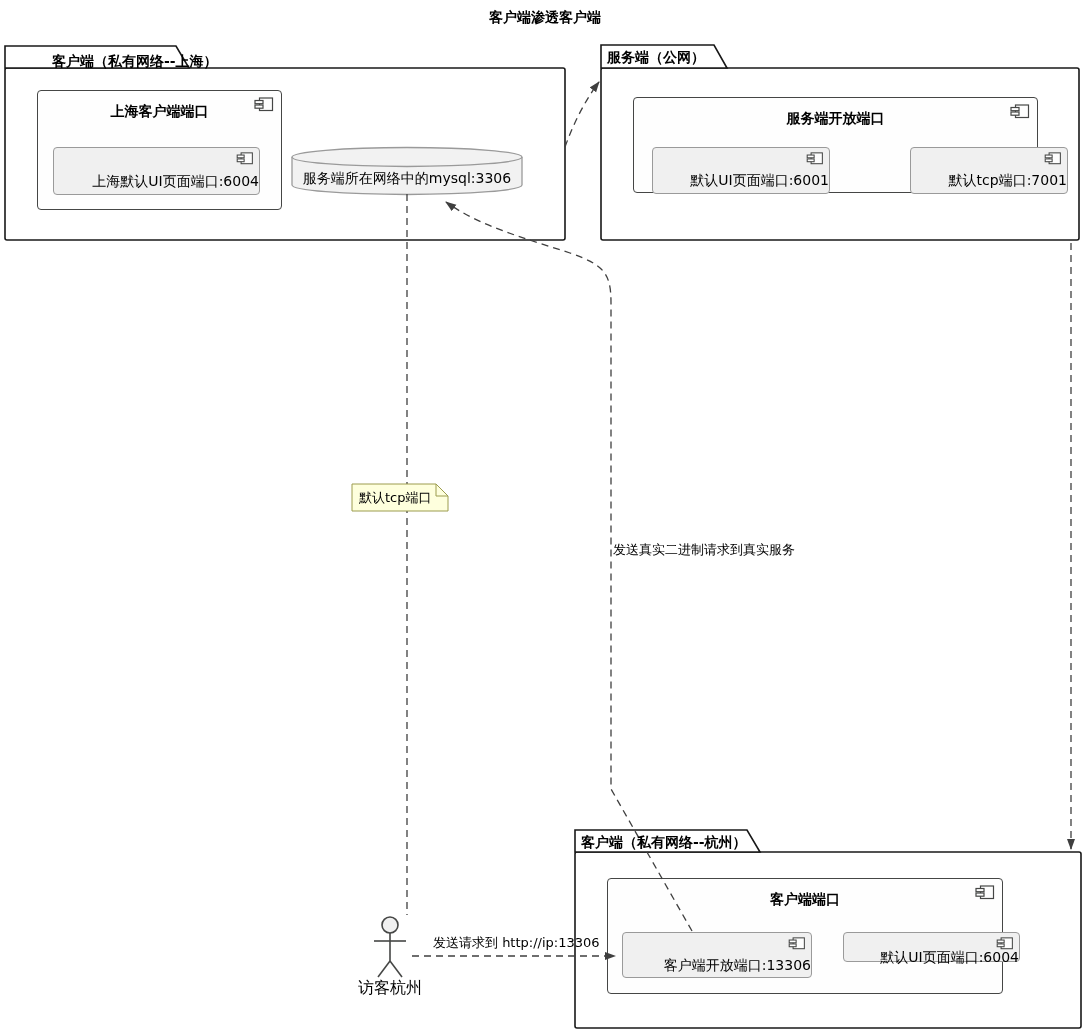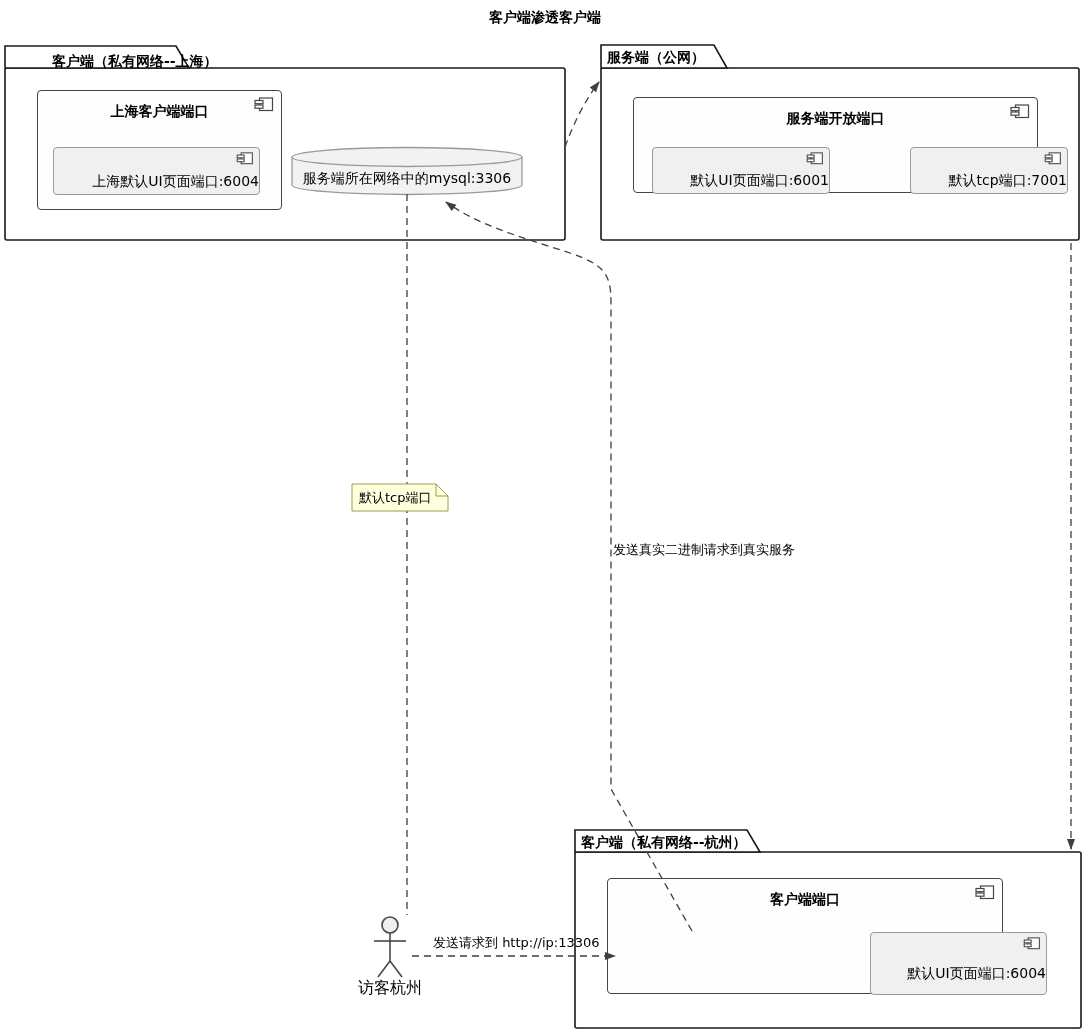--- a/index.html
+++ b/index.html
@@ -132,21 +132,29 @@
   </div>
 
   <div class="comp" style="left:607px;top:878px;width:396px;height:116px;">
     <div class="comp-title">客户端端口</div>
     <svg class="cicon" width="20" height="15" viewBox="0 0 20 15">
       <rect x="5.5" y="1" width="13" height="12.5"></rect>
         <rect x="1" y="3.5" width="8" height="3.2"></rect>
         <rect x="1" y="8" width="8" height="3.2"></rect>
     </svg>
   </div>
-  <div class="comp-inner" style="left:870px;top:932px;width:177px;height:63px;">
+  <div class="comp-inner" style="left:622px;top:932px;width:190px;height:46px;">
+    <span>客户端开放端口:13306</span>
+    <svg class="cicon" width="18" height="13" viewBox="0 0 20 15">
+      <rect x="5.5" y="1" width="13" height="12.5"></rect>
+        <rect x="1" y="3.5" width="8" height="3.2"></rect>
+        <rect x="1" y="8" width="8" height="3.2"></rect>
+    </svg>
+  </div>
+  <div class="comp-inner" style="left:843px;top:932px;width:177px;height:30px;">
     <span>默认UI页面端口:6004</span>
     <svg class="cicon" width="18" height="13" viewBox="0 0 20 15">
       <rect x="5.5" y="1" width="13" height="12.5"></rect>
         <rect x="1" y="3.5" width="8" height="3.2"></rect>
         <rect x="1" y="8" width="8" height="3.2"></rect>
     </svg>
   </div>
 
   <svg class="layer" width="1090" height="1033" viewBox="0 0 1090 1033">
     <defs>

